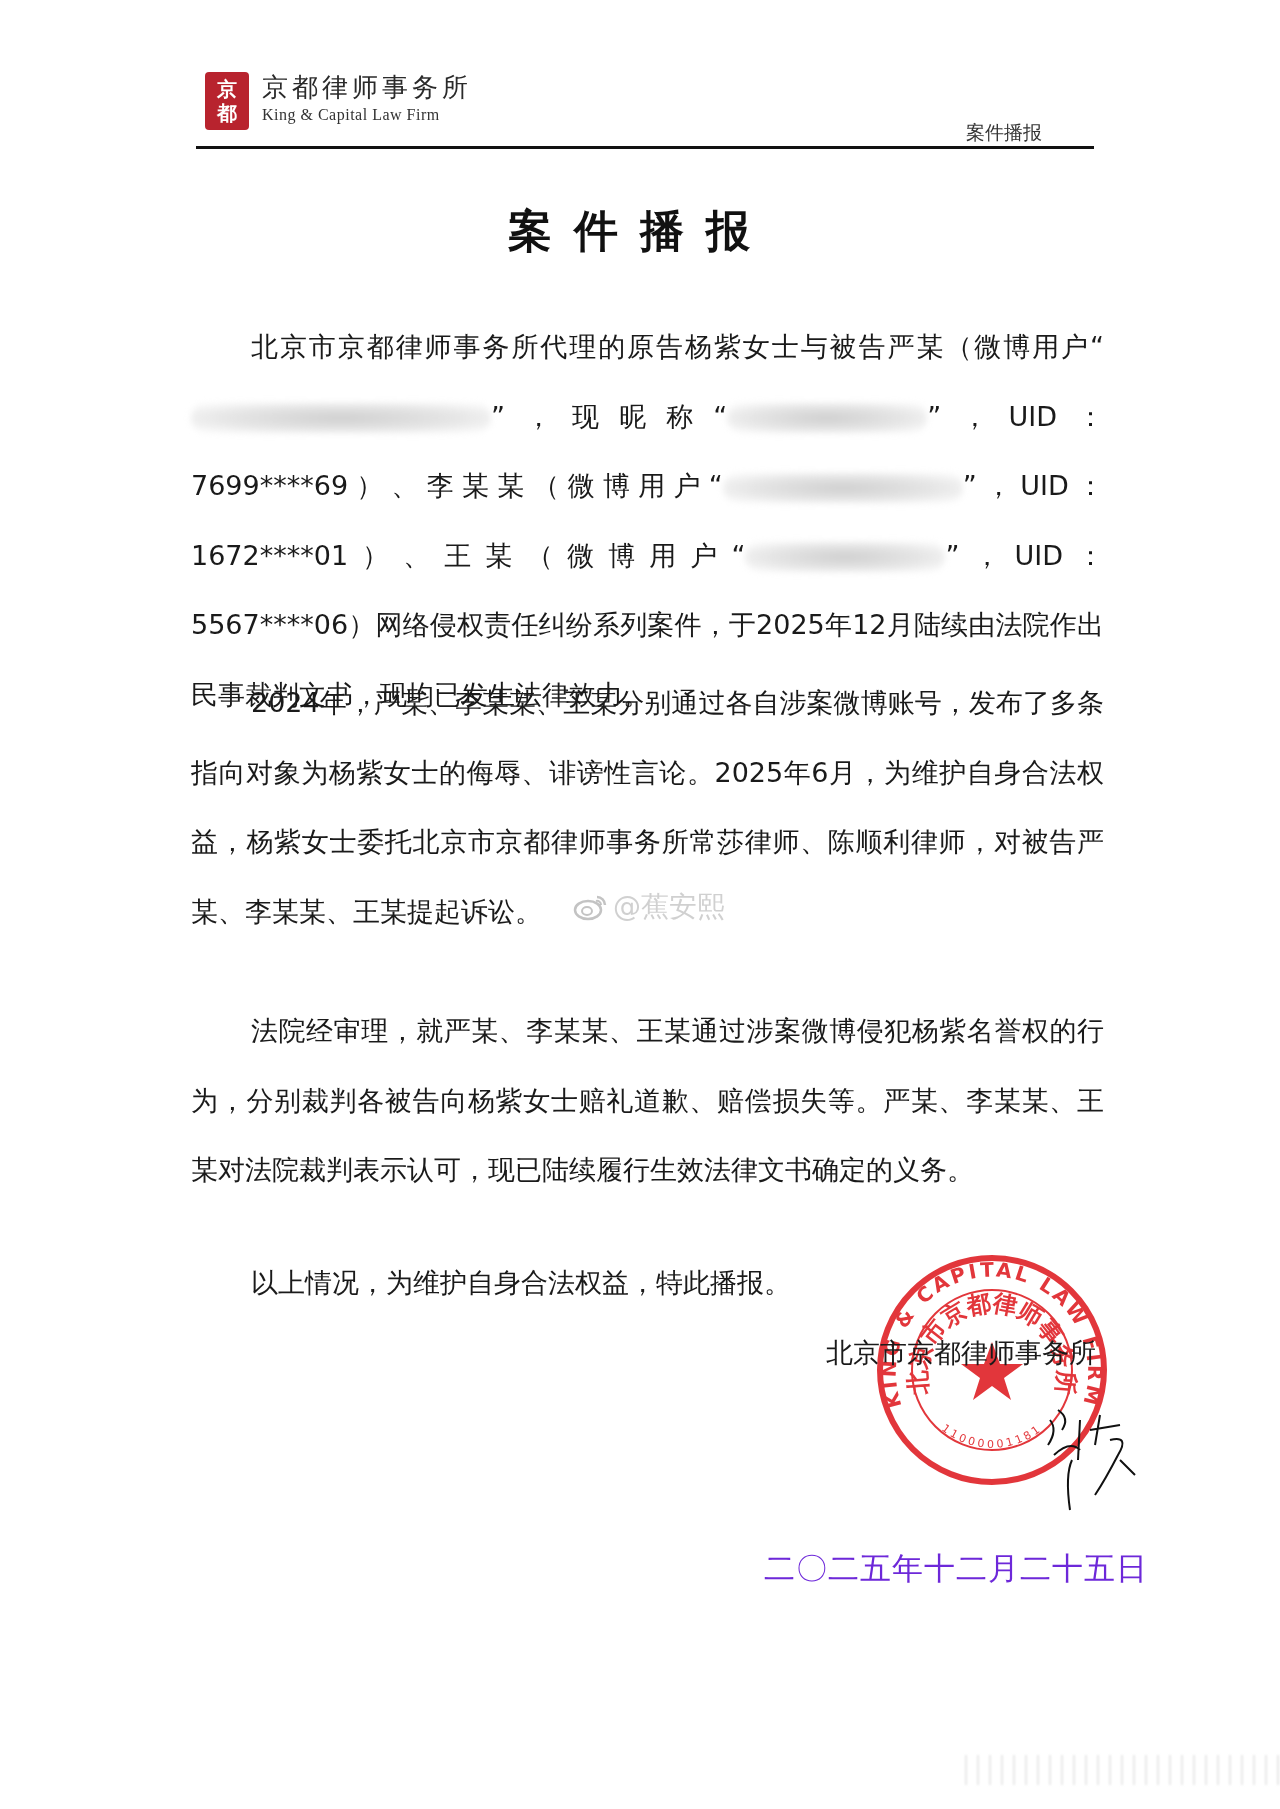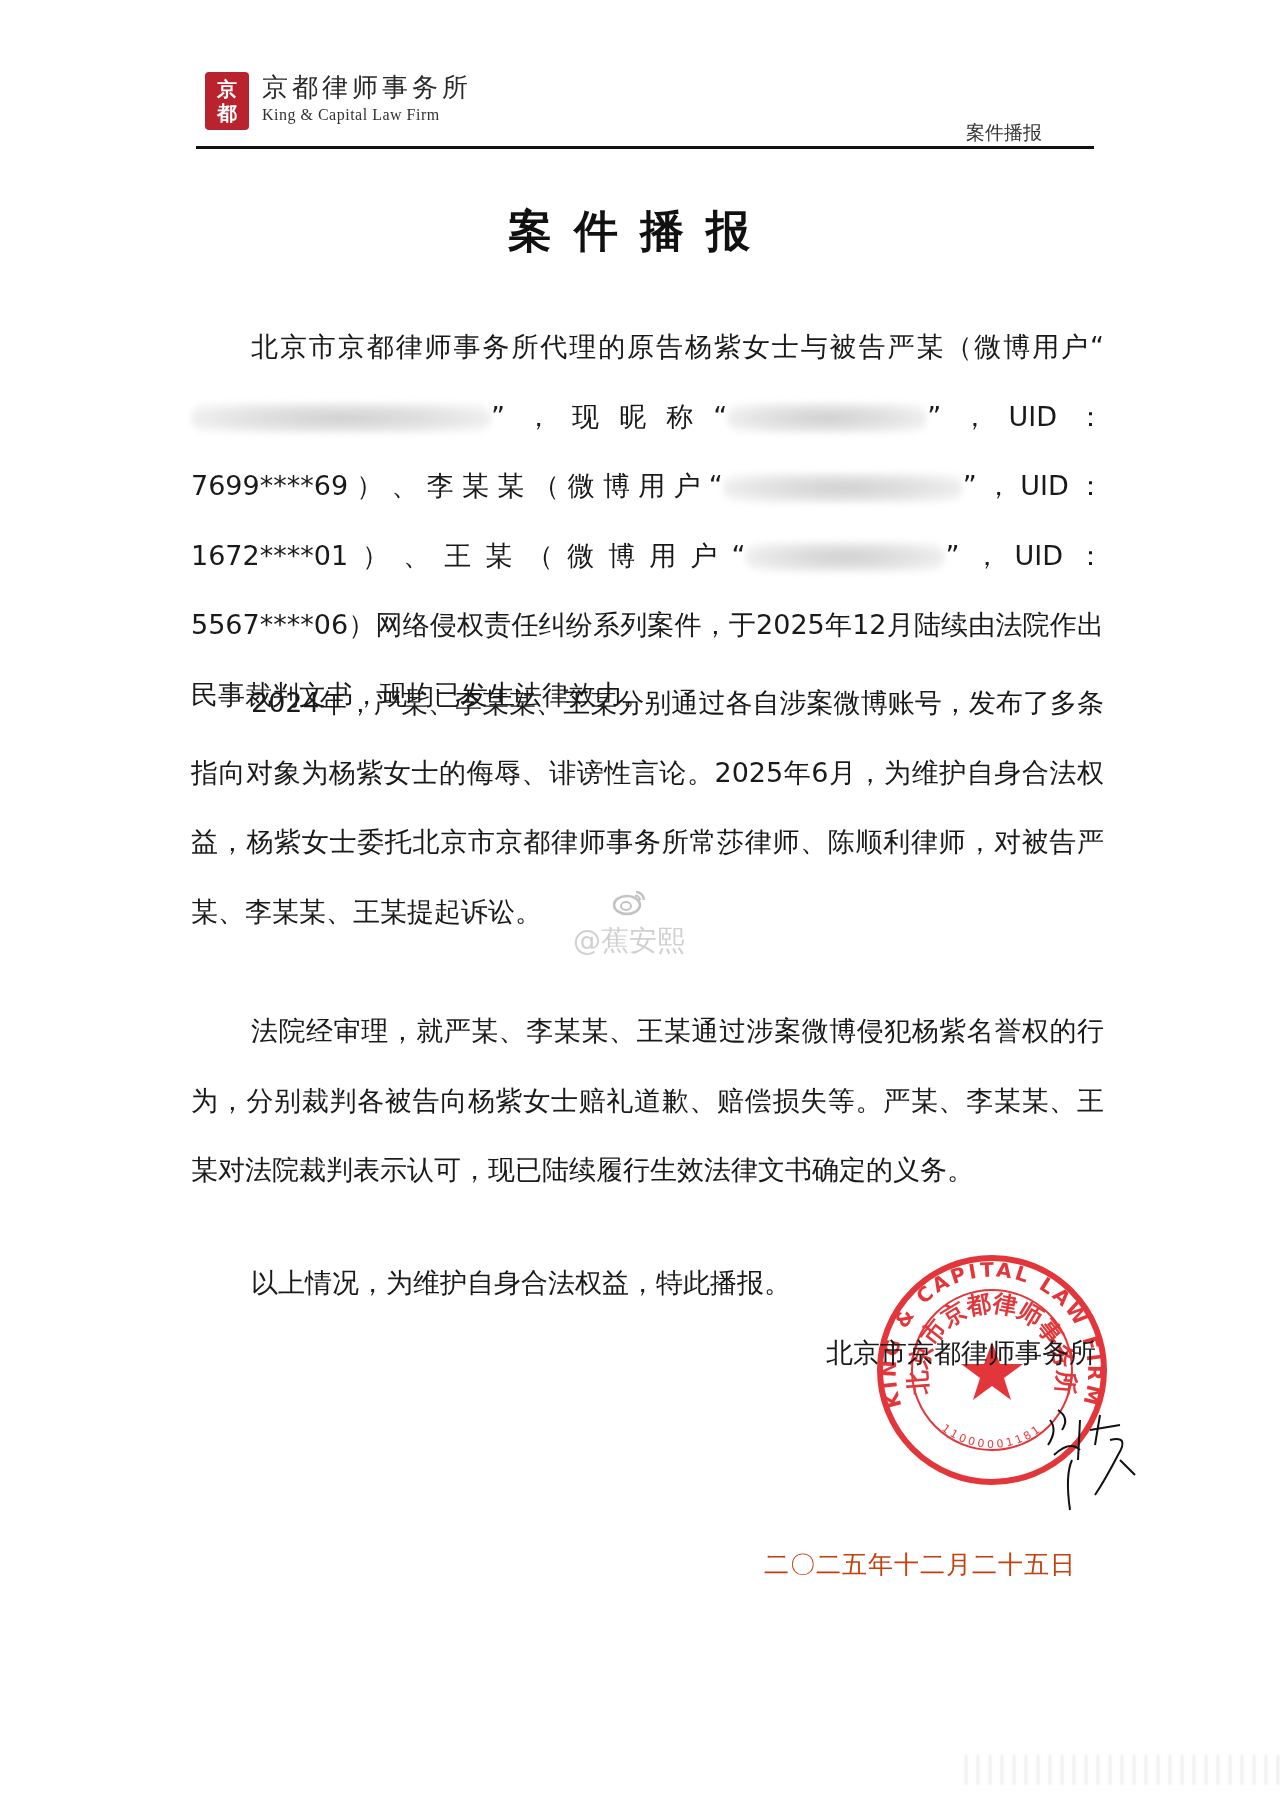--- a/index.html
+++ b/index.html
@@ -83,21 +83,21 @@
   
   .sign-org {
     left: 826px; top: 1335px;
     font-family: "DejaVu Sans", sans-serif;
     font-size: 27px; color: #1a1a1a;
     z-index: 3;
   }
   .date {
     left: 764px; top: 1548px;
     font-family: "DejaVu Sans", sans-serif;
-    font-size: 25px; color: #c2410c; letter-spacing: 1px;
+    font-size: 31px; color: #6d28d9; letter-spacing: 1px;
   }
 
   
   .stamp {
     left: 872px; top: 1250px; width: 240px; height: 240px;
     z-index: 2;
     opacity: 0.92;
   }
   .signature {
     left: 1040px; top: 1400px; width: 110px; height: 120px;
@@ -105,21 +105,20 @@
   }
 
   
   .watermark {
     left: 573px; top: 888px;
     font-family: "DejaVu Sans", sans-serif;
     font-size: 28px; color: rgba(170,170,170,0.55);
     z-index: 5;
     display: flex; align-items: center; gap: 6px;
     text-shadow: 0 0 2px #fff;
-    flex-direction: column;
   }
   .wb-icon {
     width: 34px; height: 28px; position: relative;
   }
 
   
   .bottom-strip {
     left: 965px; top: 1755px; width: 315px; height: 30px;
     background: repeating-linear-gradient(90deg, rgba(190,190,190,0.35) 0 2px, rgba(255,255,255,0) 2px 12px);
     filter: blur(1px);

